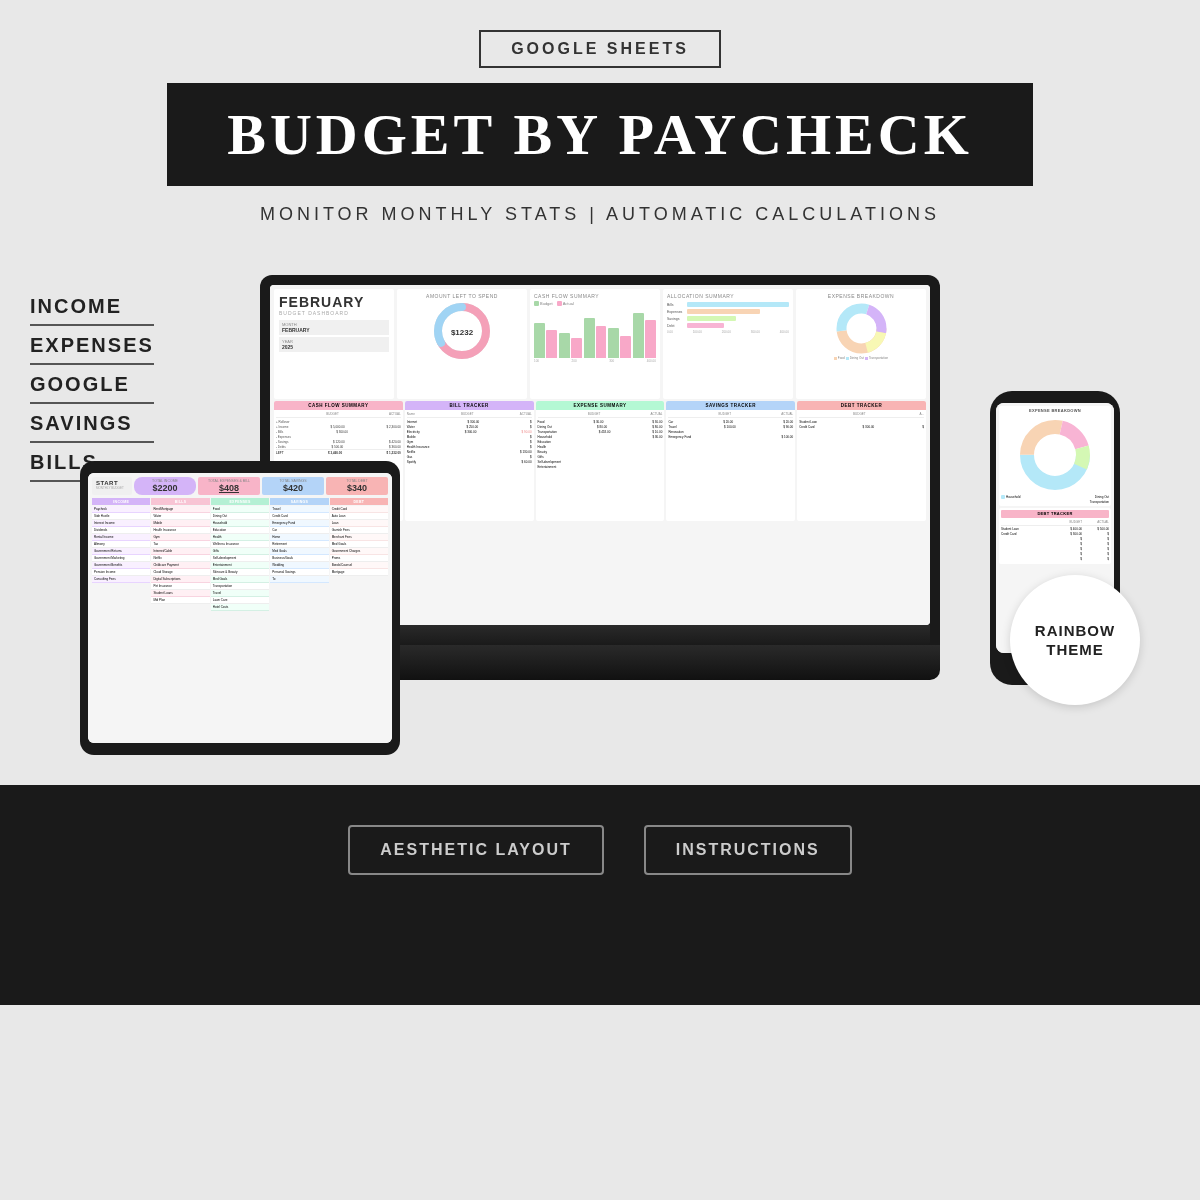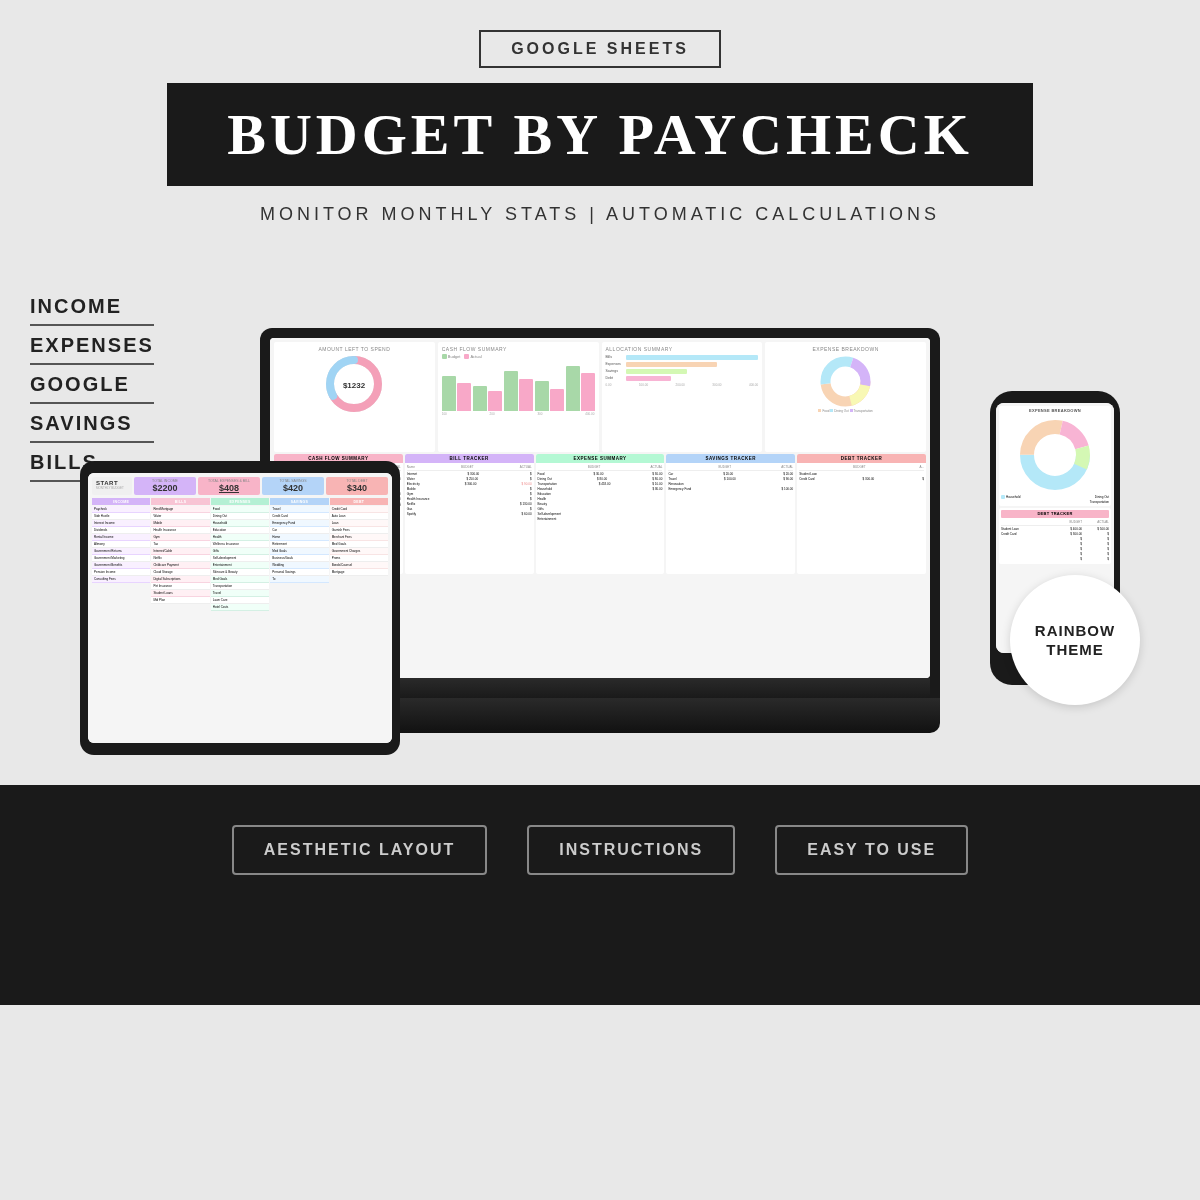--- a/index.html
+++ b/index.html
@@ -50,21 +50,21 @@
       letter-spacing: 4px;
       color: #333;
       font-weight: 500;
       margin-bottom: 20px;
     }
 
     
     .device-section {
       background: #e8e8e8;
       display: flex;
-      align-items: center;
+      align-items: flex-start;
       justify-content: center;
       padding: 10px 20px 0;
       position: relative;
       height: 520px;
     }
 
     
     .left-labels {
       position: absolute;
       left: 30px;
@@ -260,20 +260,32 @@
 
   <div class="laptop-container">
     <div class="laptop">
       <div class="laptop-screen-bezel">
         <div class="laptop-screen">
 
           <div style="width:100%;height:100%;padding:4px;background:#f5f5f5;overflow:hidden;">
 
             <div style="display:flex;gap:3px;height:110px;margin-bottom:2px;">
 
+              <div style="background:white;width:120px;padding:5px;border-radius:2px;flex-shrink:0;">
+                <div style="font-size:14px;font-weight:900;color:#333;letter-spacing:1px;">FEBRUARY</div>
+                <div style="font-size:5px;color:#aaa;letter-spacing:1px;margin-bottom:4px;">BUDGET DASHBOARD</div>
+                <div style="background:#f0f0f0;padding:2px 3px;margin-bottom:2px;">
+                  <div style="font-size:4px;color:#888;">MONTH</div>
+                  <div style="font-size:5px;color:#333;font-weight:bold;">FEBRUARY</div>
+                </div>
+                <div style="background:#f0f0f0;padding:2px 3px;">
+                  <div style="font-size:4px;color:#888;">YEAR</div>
+                  <div style="font-size:5px;color:#333;font-weight:bold;">2025</div>
+                </div>
+              </div>
 
               <div style="background:white;flex:1;padding:4px;border-radius:2px;text-align:center;">
                 <div style="font-size:5px;color:#888;letter-spacing:0.5px;margin-bottom:2px;">AMOUNT LEFT TO SPEND</div>
                 <svg width="60" height="60" viewBox="0 0 60 60" style="display:block;margin:0 auto;">
                   <circle cx="30" cy="30" r="24" fill="none" stroke="#e0e0e0" stroke-width="8"></circle>
                   <circle cx="30" cy="30" r="24" fill="none" stroke="#f4a0b8" stroke-width="8" stroke-dasharray="100 51" stroke-linecap="round" transform="rotate(-90 30 30)"></circle>
                   <circle cx="30" cy="30" r="24" fill="none" stroke="#a0d4f4" stroke-width="8" stroke-dasharray="50 101" stroke-dashoffset="-100" stroke-linecap="round" transform="rotate(-90 30 30)"></circle>
                   <text x="30" y="34" text-anchor="middle" font-size="8" font-weight="bold" fill="#333">$1232</text>
                 </svg>
               </div>
@@ -592,21 +604,21 @@
     <div class="tablet">
       <div class="tablet-screen">
 
         <div style="width:100%;height:100%;padding:4px;overflow:hidden;background:#f5f5f5;">
 
           <div style="display:flex;gap:2px;margin-bottom:3px;">
             <div style="background:#f0f0f0;padding:3px 4px;border-radius:2px;min-width:40px;">
               <div style="font-size:6px;font-weight:900;color:#333;letter-spacing:0.5px;">START</div>
               <div style="font-size:3px;color:#aaa;">MONTHLY BUDGET</div>
             </div>
-            <div style="flex:1;background:#d4b4f8;padding:2px;border-radius:2px;text-align:center;">
+            <div style="flex:1;background:#d4b4f8;padding:2px;border-radius:8px;text-align:center;">
               <div style="font-size:3.5px;color:#888;">TOTAL INCOME</div>
               <div style="font-size:9px;font-weight:bold;color:#333;">$2200</div>
             </div>
             <div style="flex:1;background:#f8b4c8;padding:2px;border-radius:2px;text-align:center;">
               <div style="font-size:3.5px;color:#888;">TOTAL EXPENSES &amp; BILL</div>
               <div style="font-size:9px;font-weight:bold;color:#333;text-decoration:underline;">$408</div>
             </div>
             <div style="flex:1;background:#b4d4f8;padding:2px;border-radius:2px;text-align:center;">
               <div style="font-size:3.5px;color:#888;">TOTAL SAVINGS</div>
               <div style="font-size:9px;font-weight:bold;color:#333;">$420</div>
@@ -797,16 +809,13 @@
 
 </div>
 
 <div class="bottom-section">
   <div class="feature-badge">
     <span>AESTHETIC LAYOUT</span>
   </div>
   <div class="feature-badge">
     <span>INSTRUCTIONS</span>
   </div>
-  <div class="feature-badge">
-    <span>EASY TO USE</span>
-  </div>
 </div>
 
 </body></html>

